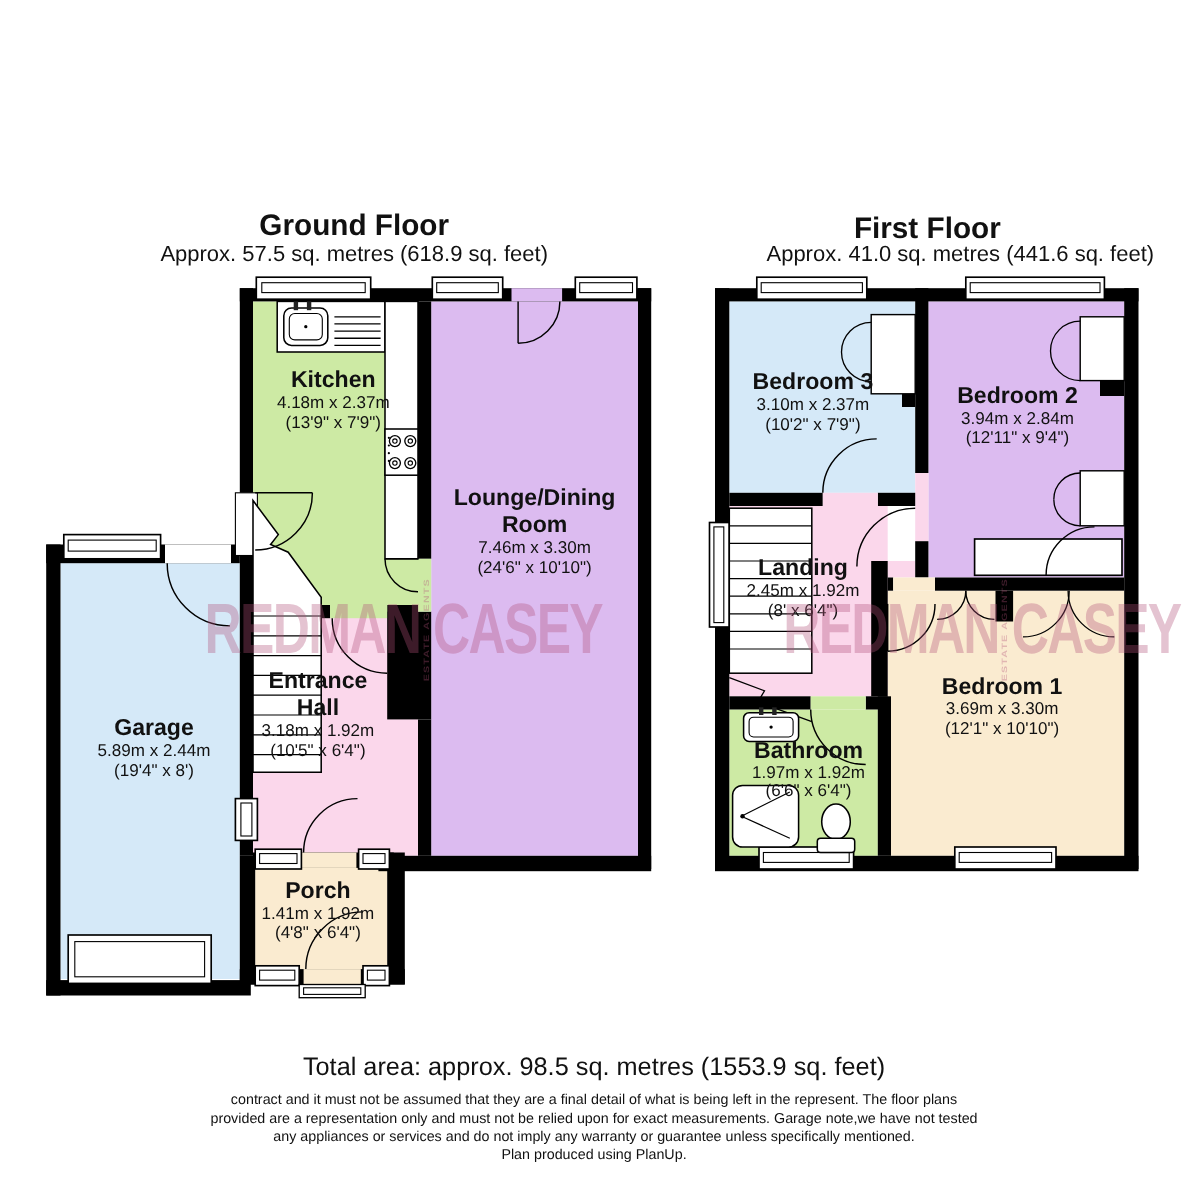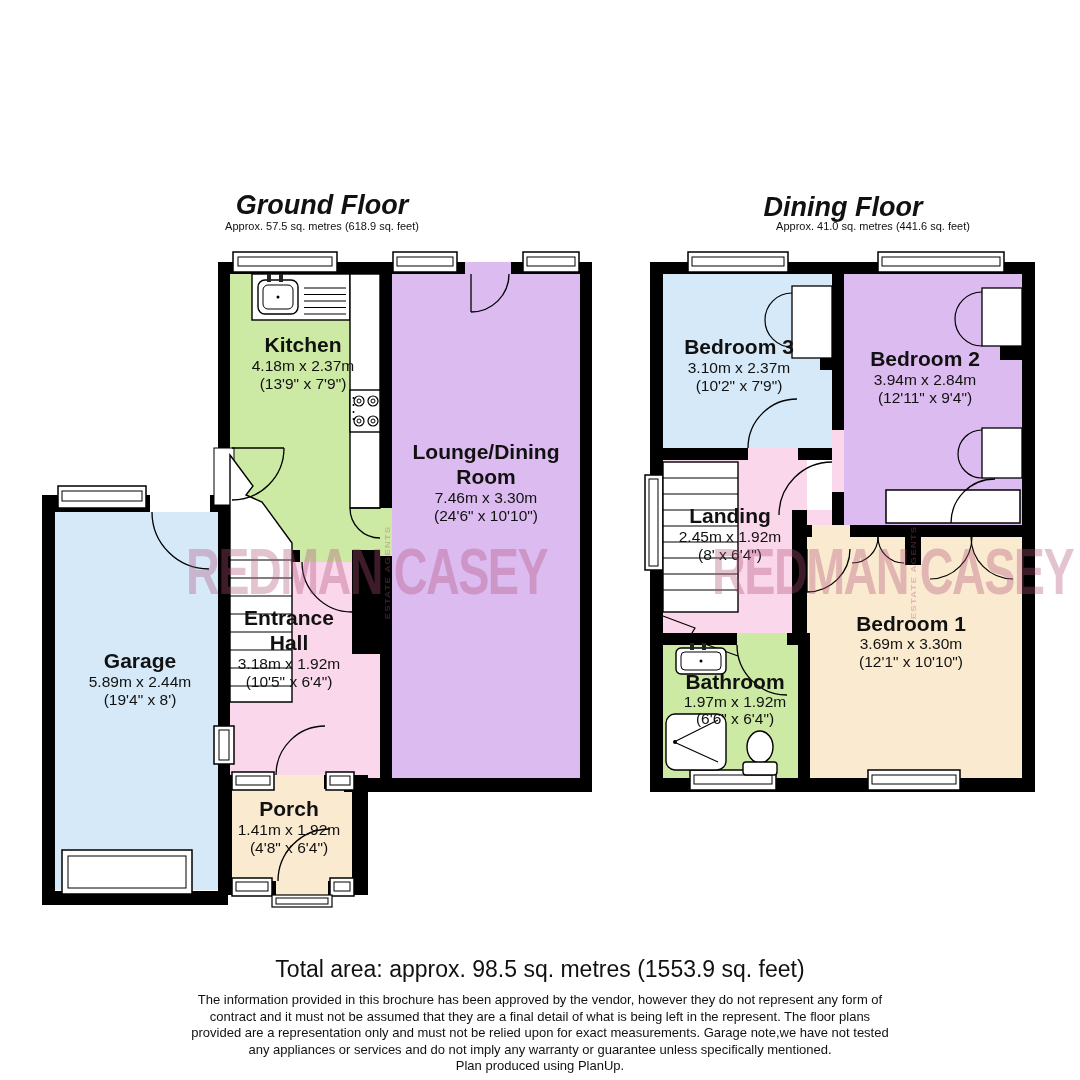--- a/index.html
+++ b/index.html
@@ -1,21 +1,21 @@
 <!DOCTYPE html>
 <html><head>
 <meta charset="utf-8">
 <style>
   html,body{margin:0;padding:0;background:#fff;}
   #page{position:relative;width:1080px;height:1080px;background:#fff;overflow:hidden;
         font-family:"Liberation Sans", sans-serif;}
   #plan-svg{position:absolute;left:0;top:0;}
   .floor-title{position:absolute;width:420px;text-align:center;font-weight:bold;
-               font-size:27px;color:#111;font-style:italic;}
-  .floor-sub{position:absolute;width:460px;text-align:center;font-size:11px;color:#111;}
+               font-size:27px;color:#111;}
+  .floor-sub{position:absolute;width:460px;text-align:center;font-size:20px;color:#111;}
   #gf-title{left:112px;top:190px;}
   #gf-sub{left:92px;top:220px;}
   #ff-title{left:633px;top:192px;}
   #ff-sub{left:643px;top:220px;}
   .wm{position:absolute;top:543px;height:58px;display:flex;align-items:center;
       color:#b2517a;opacity:.34;font-weight:bold;white-space:nowrap;
       transform:scale(0.78,1.08);transform-origin:left center;pointer-events:none;}
   .wm .big{font-size:60px;letter-spacing:-2px;line-height:1;}
   .wm .tiny{writing-mode:vertical-rl;transform:rotate(180deg);font-size:9px;
             letter-spacing:1px;margin:0 3px;line-height:1;}
@@ -234,35 +234,34 @@
       <text x="735" y="689" text-anchor="middle" font-size="21" font-family="&quot;Liberation Sans&quot;, sans-serif" font-weight="bold" fill="#111">Bathroom</text>
       <text x="735" y="707" text-anchor="middle" font-size="15.5" font-family="&quot;Liberation Sans&quot;, sans-serif" font-weight="normal" fill="#111">1.97m x 1.92m</text>
       <text x="735" y="724" text-anchor="middle" font-size="15.5" font-family="&quot;Liberation Sans&quot;, sans-serif" font-weight="normal" fill="#111">(6'6" x 6'4")</text>
       <text x="911" y="631" text-anchor="middle" font-size="21" font-family="&quot;Liberation Sans&quot;, sans-serif" font-weight="bold" fill="#111">Bedroom 1</text>
       <text x="911" y="649" text-anchor="middle" font-size="15.5" font-family="&quot;Liberation Sans&quot;, sans-serif" font-weight="normal" fill="#111">3.69m x 3.30m</text>
       <text x="911" y="667" text-anchor="middle" font-size="15.5" font-family="&quot;Liberation Sans&quot;, sans-serif" font-weight="normal" fill="#111">(12'1" x 10'10")</text>
     </svg>
 
   <div class="floor-title" id="gf-title">Ground Floor</div>
   <div class="floor-sub" id="gf-sub">Approx. 57.5 sq. metres (618.9 sq. feet)</div>
-  <div class="floor-title" id="ff-title">Dining Floor</div>
+  <div class="floor-title" id="ff-title">First Floor</div>
   <div class="floor-sub" id="ff-sub">Approx. 41.0 sq. metres (441.6 sq. feet)</div>
 
   <div class="wm" id="wm-ground">
     <span class="big">REDMAN</span>
     <span class="tiny">ESTATE AGENTS</span>
     <span class="big">CASEY</span>
   </div>
   <div class="wm" id="wm-first">
     <span class="big">REDMAN</span>
     <span class="tiny">ESTATE AGENTS</span>
     <span class="big">CASEY</span>
   </div>
 
   <div id="footer">
     <div id="total-area">Total area: approx. 98.5 sq. metres (1553.9 sq. feet)</div>
-    <div class="disc-line">The information provided in this brochure has been approved by the vendor, however they do not represent any form of</div>
     <div class="disc-line">contract and it must not be assumed that they are a final detail of what is being left in the represent. The floor plans</div>
     <div class="disc-line">provided are a representation only and must not be relied upon for exact measurements. Garage note,we have not tested</div>
     <div class="disc-line">any appliances or services and do not imply any warranty or guarantee unless specifically mentioned.</div>
     <div class="disc-line">Plan produced using PlanUp.</div>
   </div>
 </div>
 
 </body></html>

